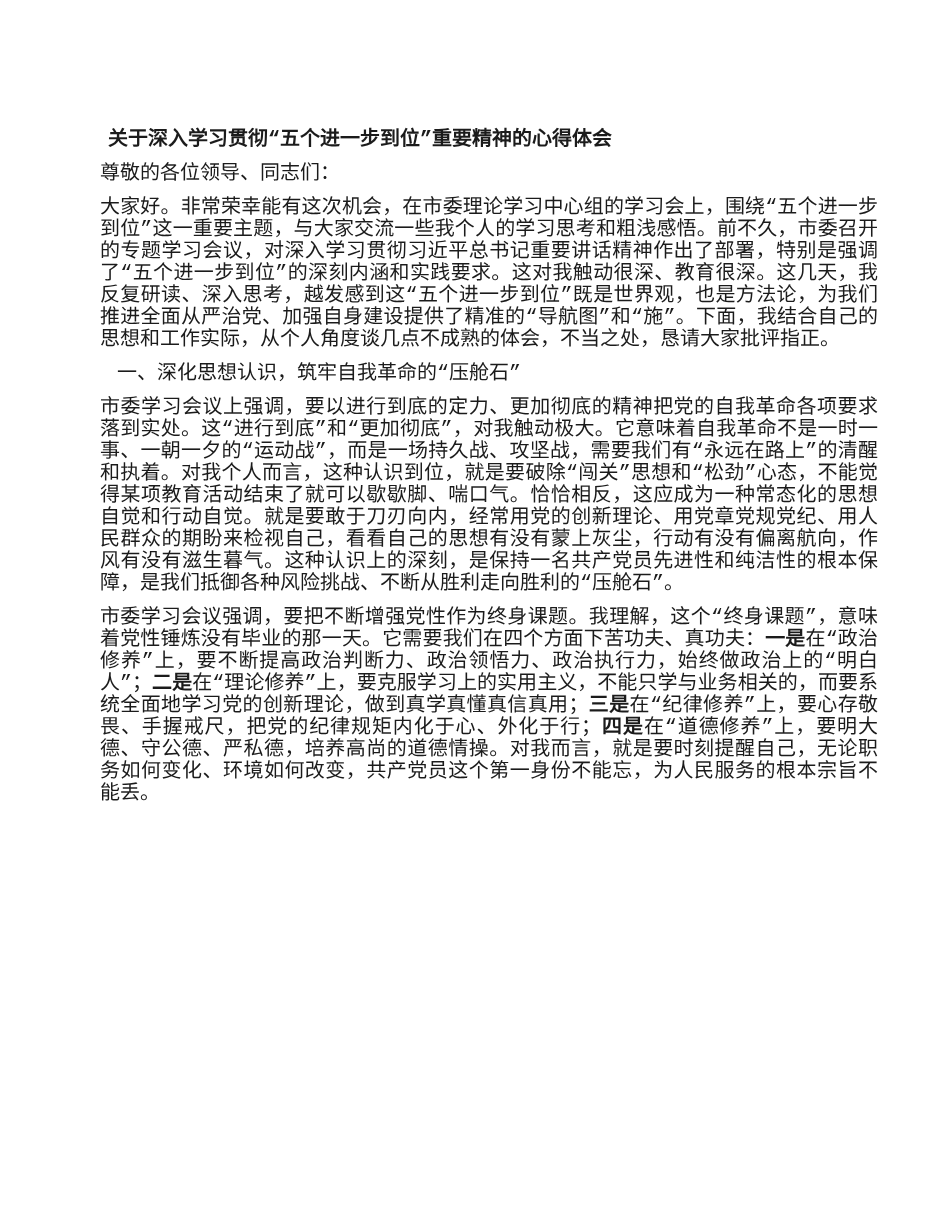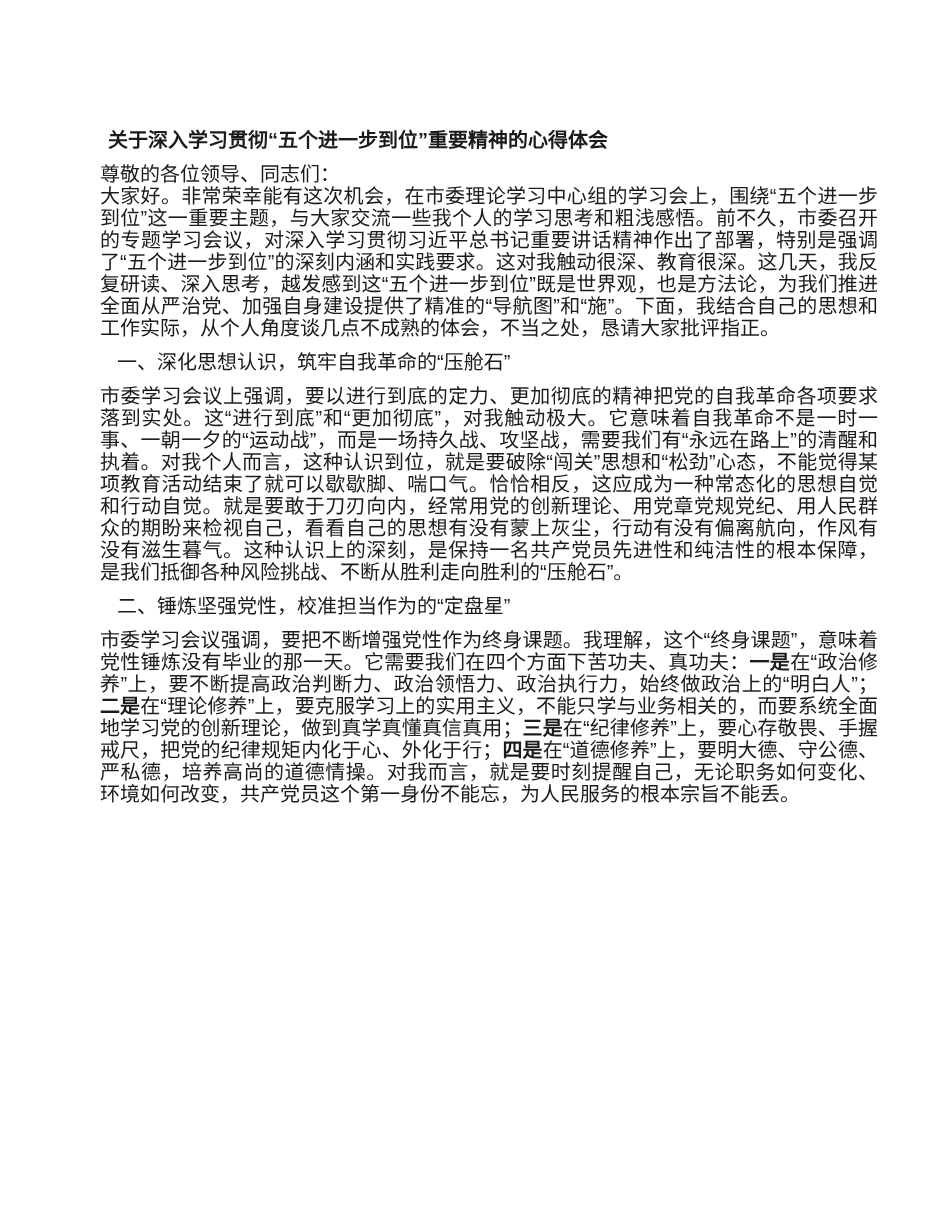--- a/index.html
+++ b/index.html
@@ -12,21 +12,21 @@
     width: 950px;
     height: 1230px;
     background: #ffffff;
     overflow: hidden;
   }
   .content {
     position: absolute;
     left: 100px;
     top: 129px;
     width: 778px;
-    font-family: Liberation Sans, sans-serif;
+    font-family: Liberation Mono, monospace;
     font-size: 20px;
     line-height: 22px;
     color: #1b1b1b;
   }
   .doc-title {
     font-size: 20px;
     font-weight: bold;
     margin: 0 0 12px 8px;
     line-height: 22px;
     text-align: left;
@@ -36,21 +36,21 @@
     text-align: justify;
   }
   .heading {
     margin: 0 0 12px 17px;
     font-weight: normal;
     font-size: 20px;
     line-height: 22px;
     text-align: left;
   }
   .salutation {
-    margin: 0 0 0 0;
+    margin: 0 0 12px 0;
     text-align: left;
   }
   .para:last-child { margin-bottom: 0; }
   .seg-bold { font-weight: bold; }
 </style>
 </head>
 <body>
 
 <div class="page">
   <div class="content">
@@ -59,19 +59,18 @@
 
     <p class="salutation">尊敬的各位领导、同志们：</p>
 
     <p class="para">大家好。非常荣幸能有这次机会，在市委理论学习中心组的学习会上，围绕“五个进一步到位”这一重要主题，与大家交流一些我个人的学习思考和粗浅感悟。前不久，市委召开的专题学习会议，对深入学习贯彻习近平总书记重要讲话精神作出了部署，特别是强调了“五个进一步到位”的深刻内涵和实践要求。这对我触动很深、教育很深。这几天，我反复研读、深入思考，越发感到这“五个进一步到位”既是世界观，也是方法论，为我们推进全面从严治党、加强自身建设提供了精准的“导航图”和“施”。下面，我结合自己的思想和工作实际，从个人角度谈几点不成熟的体会，不当之处，恳请大家批评指正。</p>
 
     <p class="heading">一、深化思想认识，筑牢自我革命的“压舱石”</p>
 
 
     <p class="para">市委学习会议上强调，要以进行到底的定力、更加彻底的精神把党的自我革命各项要求落到实处。这“进行到底”和“更加彻底”，对我触动极大。它意味着自我革命不是一时一事、一朝一夕的“运动战”，而是一场持久战、攻坚战，需要我们有“永远在路上”的清醒和执着。对我个人而言，这种认识到位，就是要破除“闯关”思想和“松劲”心态，不能觉得某项教育活动结束了就可以歇歇脚、喘口气。恰恰相反，这应成为一种常态化的思想自觉和行动自觉。就是要敢于刀刃向内，经常用党的创新理论、用党章党规党纪、用人民群众的期盼来检视自己，看看自己的思想有没有蒙上灰尘，行动有没有偏离航向，作风有没有滋生暮气。这种认识上的深刻，是保持一名共产党员先进性和纯洁性的根本保障，是我们抵御各种风险挑战、不断从胜利走向胜利的“压舱石”。</p>
 
-    <p class="heading">二、锤炼坚强党性，校准担当作为的“定盘星”</p>
 
 
     <p class="para"><span>市委学习会议强调，要把不断增强党性作为终身课题。我理解，这个“终身课题”，意味着党性锤炼没有毕业的那一天。它需要我们在四个方面下苦功夫、真功夫：</span><span class="seg-bold">一是</span><span>在“政治修养”上，要不断提高政治判断力、政治领悟力、政治执行力，始终做政治上的“明白人”；</span><span class="seg-bold">二是</span><span>在“理论修养”上，要克服学习上的实用主义，不能只学与业务相关的，而要系统全面地学习党的创新理论，做到真学真懂真信真用；</span><span class="seg-bold">三是</span><span>在“纪律修养”上，要心存敬畏、手握戒尺，把党的纪律规矩内化于心、外化于行；</span><span class="seg-bold">四是</span><span>在“道德修养”上，要明大德、守公德、严私德，培养高尚的道德情操。对我而言，就是要时刻提醒自己，无论职务如何变化、环境如何改变，共产党员这个第一身份不能忘，为人民服务的根本宗旨不能丢。</span></p>
 
   </div>
 </div>
 
 </body></html>

